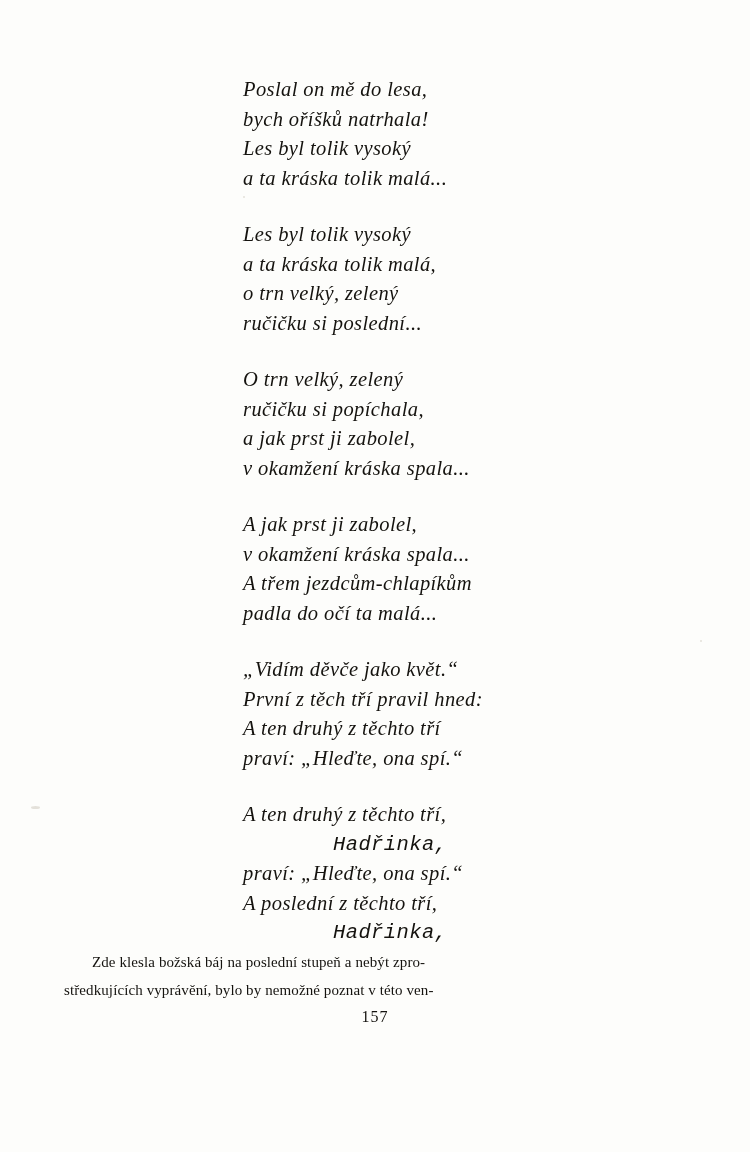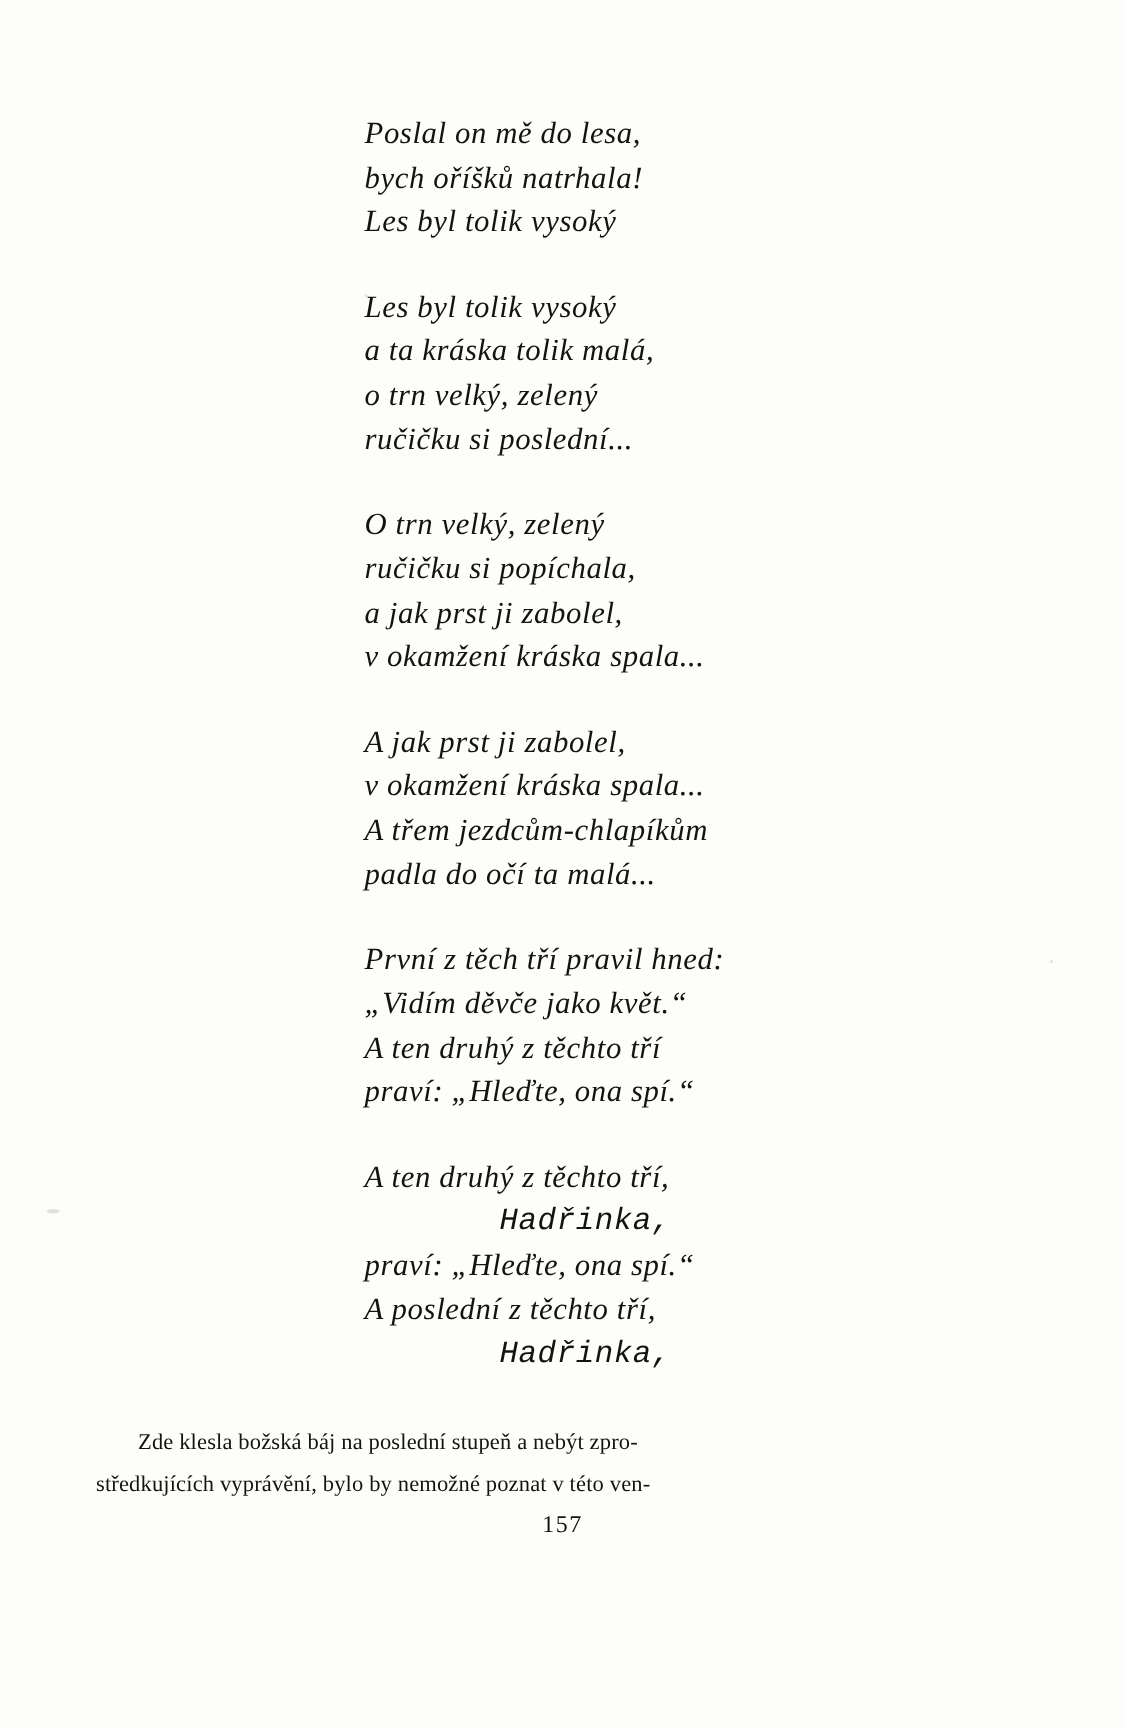--- a/index.html
+++ b/index.html
@@ -85,20 +85,21 @@
   <div class="speck s1"></div>
   <div class="speck s2"></div>
   <div class="speck s3"></div>
 
   <div class="poem">
 
     <div class="stanza">
       <div class="line">Poslal on mě do lesa,</div>
       <div class="line">bych oříšků natrhala!</div>
       <div class="line">Les byl tolik vysoký</div>
+      <div class="line">a ta kráska tolik malá...</div>
     </div>
 
     <div class="stanza">
       <div class="line">Les byl tolik vysoký</div>
       <div class="line">a ta kráska tolik malá,</div>
       <div class="line">o trn velký, zelený</div>
       <div class="line">ručičku si poslední...</div>
     </div>
 
     <div class="stanza">
@@ -109,22 +110,22 @@
     </div>
 
     <div class="stanza">
       <div class="line">A jak prst ji zabolel,</div>
       <div class="line">v okamžení kráska spala...</div>
       <div class="line">A třem jezdcům-chlapíkům</div>
       <div class="line">padla do očí ta malá...</div>
     </div>
 
     <div class="stanza">
+      <div class="line">„Vidím děvče jako květ.“</div>
       <div class="line">První z těch tří pravil hned:</div>
-      <div class="line">„Vidím děvče jako květ.“</div>
       <div class="line">A ten druhý z těchto tří</div>
       <div class="line">praví: „Hleďte, ona spí.“</div>
     </div>
 
     <div class="stanza">
       <div class="line">A ten druhý z těchto tří,</div>
       <div class="line indent">Hadřinka,</div>
       <div class="line">praví: „Hleďte, ona spí.“</div>
       <div class="line">A poslední z těchto tří,</div>
       <div class="line indent">Hadřinka,</div>

